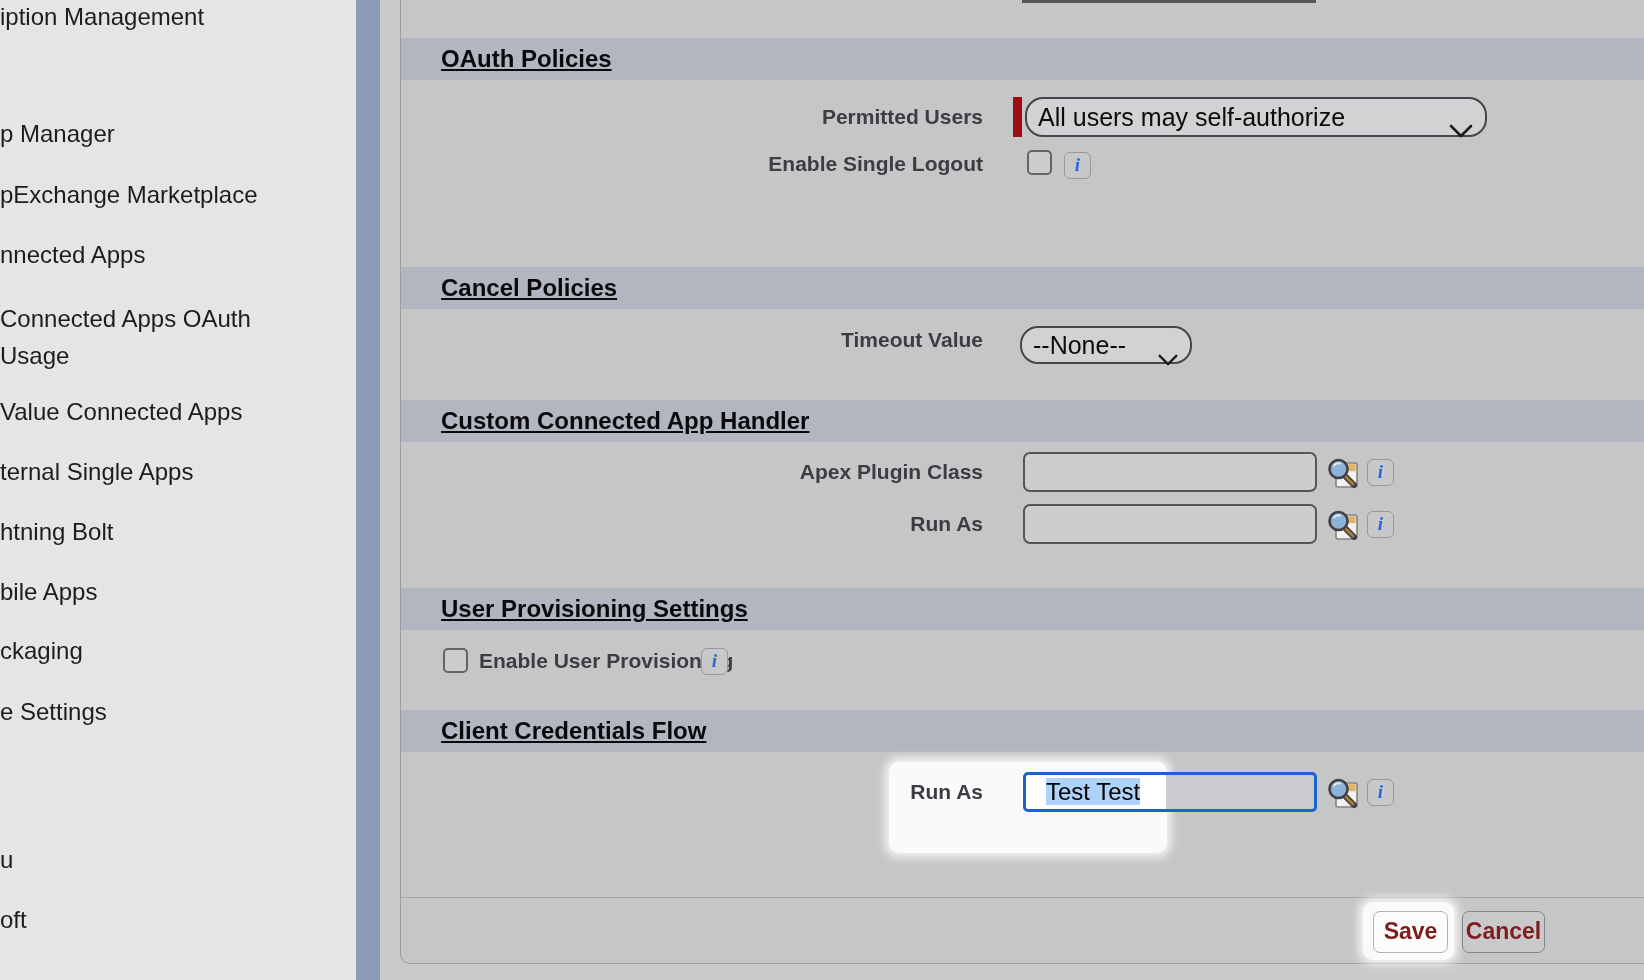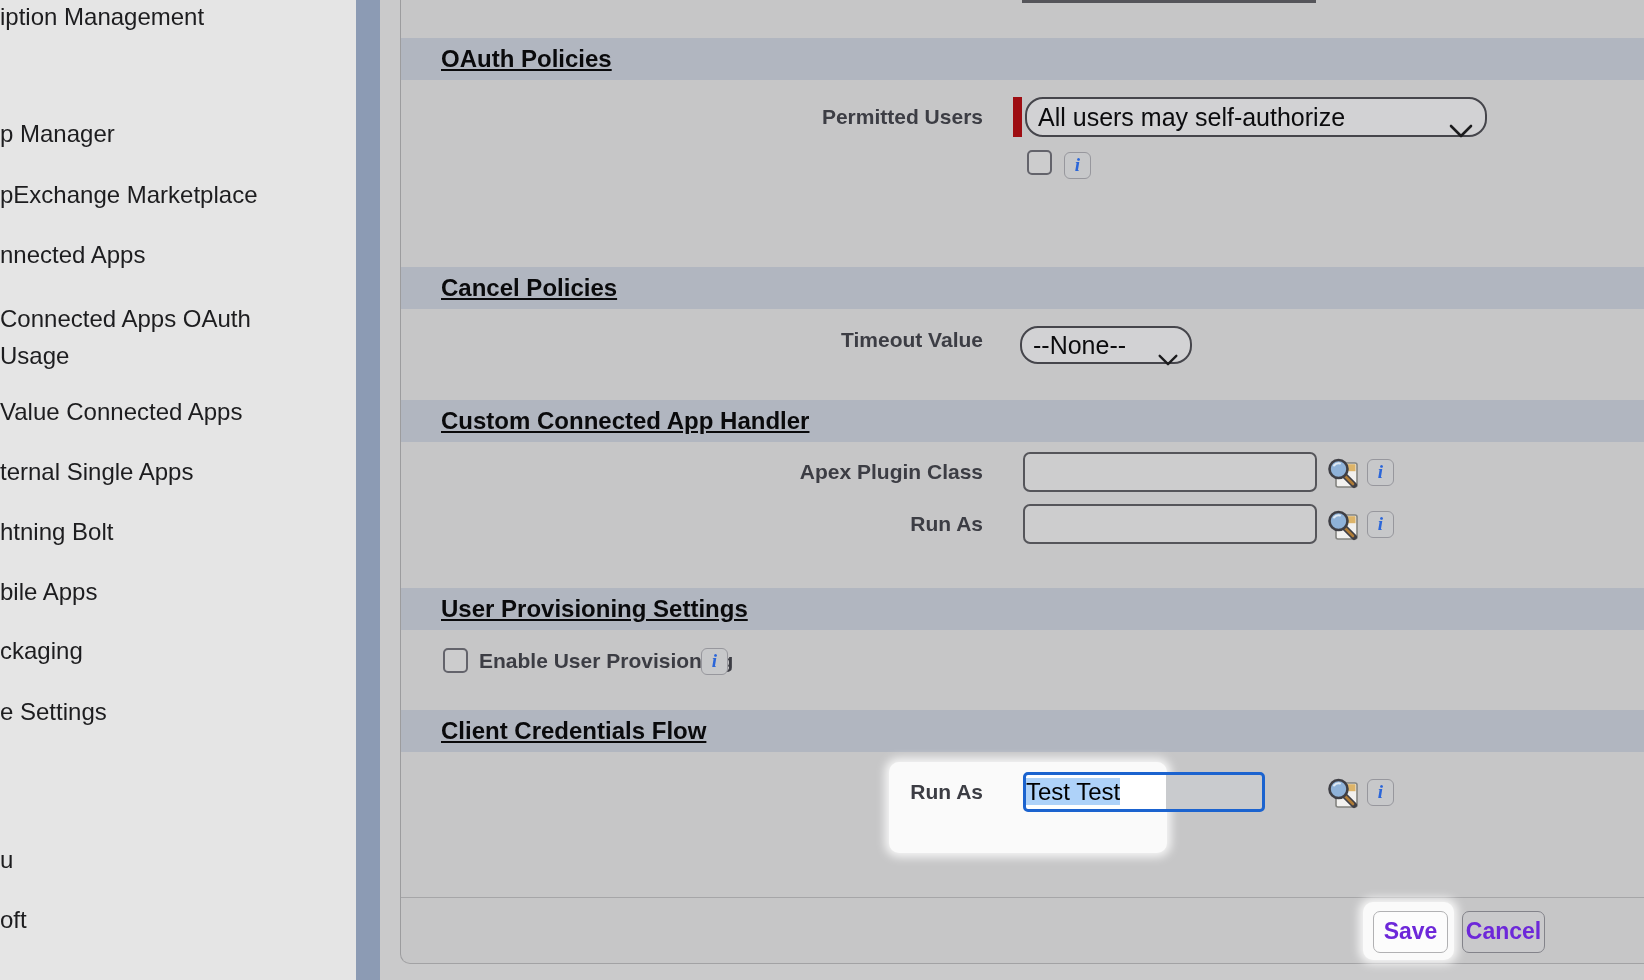--- a/index.html
+++ b/index.html
@@ -72,33 +72,33 @@
   }
 
   .lookup { position:absolute; width:35px; height:35px; cursor:pointer; }
 
   
   .spotlight {
     position:absolute; background:#fafafa; border-radius:10px;
     box-shadow:0 0 10px 4px rgba(255,255,255,0.85);
   }
   #cc-input {
-    position:absolute; left:622px; top:772px; width:242px; height:40px;
+    position:absolute; left:622px; top:772px; width:294px; height:40px;
     border:3px solid #1b63cf; border-radius:5px;
     background:linear-gradient(to right, #ffffff 0px, #ffffff 140px, #c9cbce 140px, #c9cbce 100%);
-    font-size:24px; color:#000; line-height:34px; padding-left:0;
+    font-size:24px; color:#000; line-height:34px; padding-left:20px;
     overflow:hidden; white-space:nowrap;
   }
   #cc-input .seltext { background:#aed2f9; }
 
   .divider { position:absolute; left:0; top:897px; width:1244px; height:1px; background:#a6a6a8; }
 
   .btn {
     position:absolute; top:911px; height:42px;
-    border-radius:7px; font-weight:bold; font-size:23px; color:#6d28d9;
+    border-radius:7px; font-weight:bold; font-size:23px; color:#7f1d1d;
     text-align:center; line-height:39px; cursor:pointer;
   }
   #save-btn  { left:972px;  width:75px; background:#fcfcfc; border:1.5px solid #b1b1b3; }
   #cancel-btn{ left:1061px; width:83px; background:#c9c9cb; border:1.5px solid #83838a; }
 </style>
 </head>
 <body>
 
 <div id="sidebar">
   <div class="side-item" style="top:2px">iption Management</div>
@@ -128,20 +128,21 @@
   <div class="req-bar"></div>
   <div class="sel" style="left:624px; top:97px; width:462px">
     <span>All users may self-authorize</span>
     <span class="chev">
       <svg width="24" height="14" viewBox="0 0 24 14">
           <polyline points="2,2 12,12 22,2" fill="none" stroke="#1c1c1e" stroke-width="2.6" stroke-linecap="round" stroke-linejoin="round"></polyline>
         </svg>
     </span>
   </div>
 
+  <div class="lbl" style="top:144px">Enable Single Logout</div>
   <div class="cbx" style="left:626px; top:150px"></div>
   <div class="info" style="left:663px; top:152px">i</div>
 
   <div class="hdr" style="top:267px">Cancel Policies</div>
   <div class="lbl" style="top:320px">Timeout Value</div>
   <div class="sel" style="left:619px; top:326px; width:172px; height:38px; line-height:34px">
     <span>--None--</span>
     <span class="chev" style="top:12px">
       <svg width="20" height="12" viewBox="0 0 24 14">
           <polyline points="2,2 12,12 22,2" fill="none" stroke="#1c1c1e" stroke-width="2.8" stroke-linecap="round" stroke-linejoin="round"></polyline>

